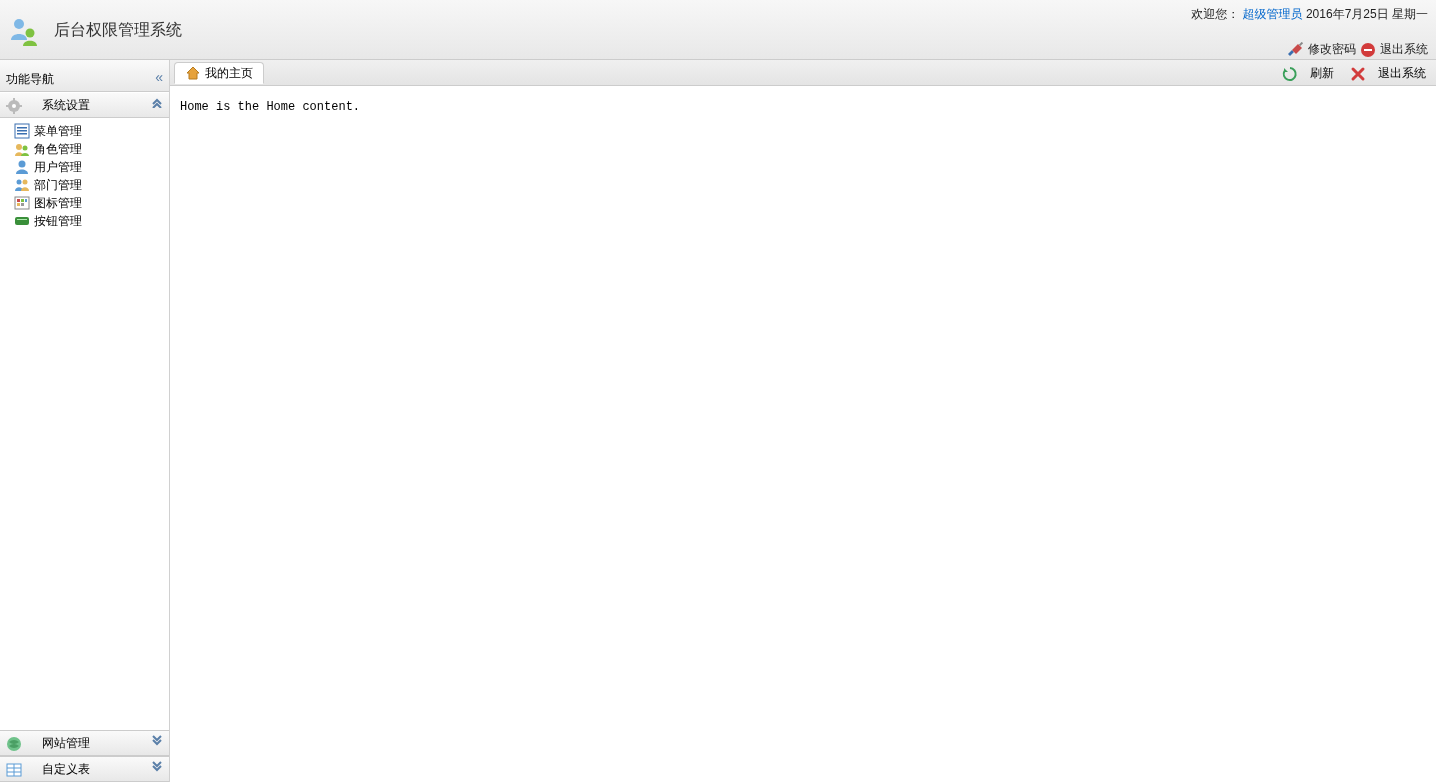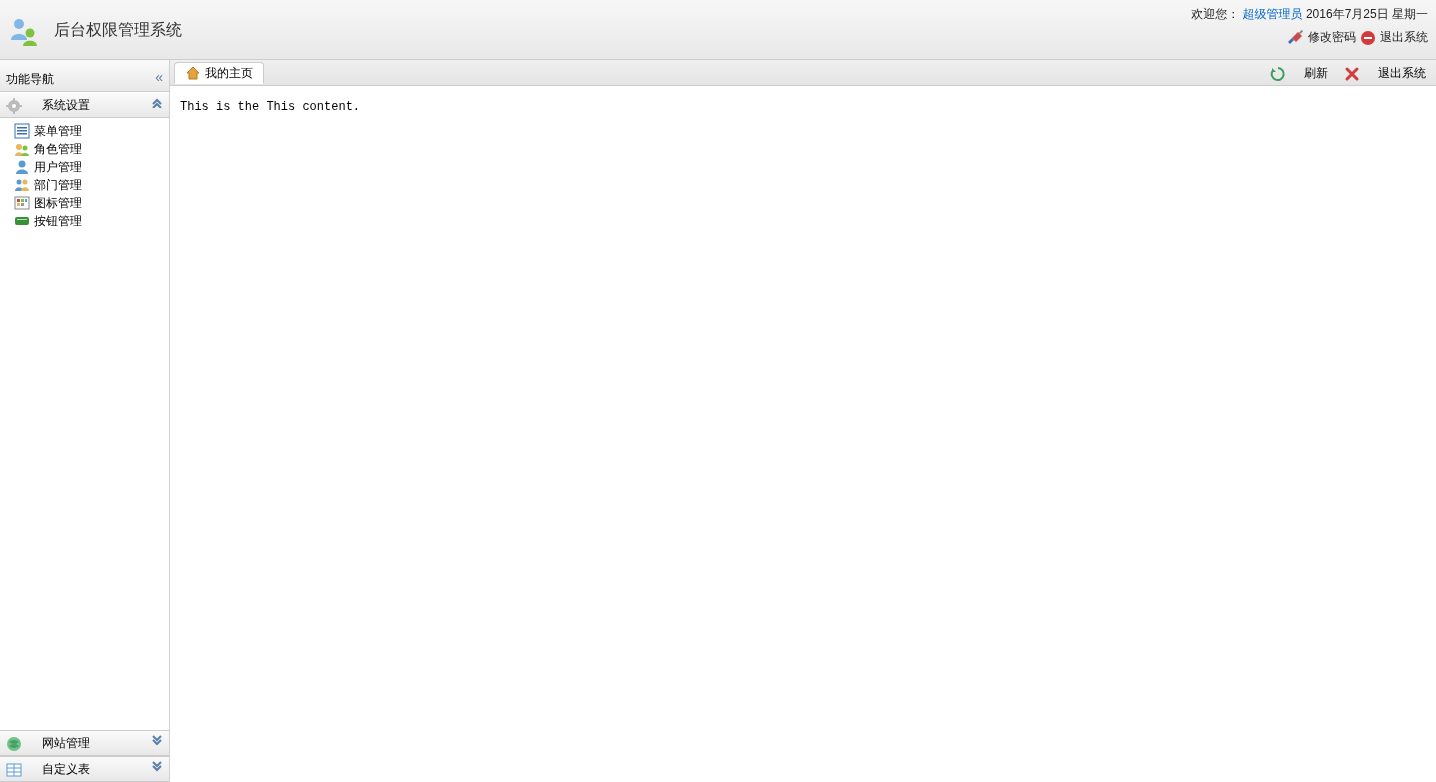--- a/index.html
+++ b/index.html
@@ -4,21 +4,21 @@
 <style>
 * { box-sizing: border-box; margin: 0; padding: 0; }
 body { font-family: "Microsoft YaHei", SimSun, Arial, sans-serif; font-size: 12px; color: #000; background: #fff; overflow: hidden; }
 .app { width: 1436px; height: 782px; display: flex; flex-direction: column; }
 
 
 .header { height: 60px; background: linear-gradient(to bottom, #f7f7f7, #e8e8e8); border-bottom: 1px solid #ccc; display: flex; align-items: center; padding: 0 8px; position: relative; }
 .logo-icon { width: 32px; height: 32px; margin-right: 14px; position: relative; }
 .app-title { font-size: 16px; font-weight: normal; color: #333; line-height: 60px; }
 .header-right { position: absolute; right: 8px; top: 6px; text-align: right; font-size: 12px; }
-.welcome-line { color: #222; margin-bottom: 6px; }
+.welcome-line { color: #222; margin-bottom: 18px; }
 .welcome-line a { color: #0066cc; text-decoration: none; }
 .header-tools { display: flex; justify-content: flex-end; gap: 4px; }
 .header-tool { display: inline-flex; align-items: center; gap: 4px; cursor: pointer; color: #222; }
 
 
 .body { flex: 1; display: flex; overflow: hidden; }
 
 
 .sidebar { width: 170px; border-right: 1px solid #d0d0d0; display: flex; flex-direction: column; background: #fff; }
 .sidebar-title { height: 32px; line-height: 24px; background: linear-gradient(to bottom, #fafafa, #e8e8e8); border-bottom: 1px solid #ccc; padding: 0 6px; display: flex; justify-content: space-between; align-items: flex-end; font-weight: normal; }
@@ -31,21 +31,21 @@
 .panel-header-left { display: flex; align-items: center; gap: 20px; }
 .panel-arrow { font-size: 10px; color: #5a7fa8; }
 .panel-body { flex: 1; background: #fff; overflow-y: auto; padding: 4px 0; }
 .tree-item { display: flex; align-items: center; gap: 4px; padding: 2px 6px 2px 14px; cursor: pointer; height: 18px; }
 
 
 .main { flex: 1; display: flex; flex-direction: column; background: #f4f4f4; }
 .tab-bar { height: 26px; display: flex; align-items: flex-start; padding: 2px 4px 0 4px; background: linear-gradient(to bottom, #f0f0f0, #e4e4e4); border-bottom: 1px solid #ccc; position: relative; }
 .tab { height: 22px; display: inline-flex; align-items: center; gap: 4px; padding: 0 10px; background: #fff; border: 1px solid #ccc; border-bottom: 1px solid #fff; border-radius: 4px 4px 0 0; margin-right: 3px; margin-bottom: -1px; cursor: pointer; }
 .tab-tools { position: absolute; right: 6px; top: 3px; display: flex; gap: 8px; }
-.tab-tool { display: inline-flex; align-items: center; gap: 18px; cursor: pointer; padding: 2px 4px; }
+.tab-tool { display: inline-flex; align-items: center; gap: 12px; cursor: pointer; padding: 2px 4px; }
 .content { flex: 1; background: #fff; border-top: none; padding: 14px 10px; font-family: "Courier New", monospace; font-size: 12px; }
 
 
 .ico { display: inline-block; width: 16px; height: 16px; flex-shrink: 0; }
 
 
 .bottom-panels { margin-top: auto; }
 .bottom-panels .panel-header { border-top: 1px solid #ccc; }
 </style>
 </head>
@@ -246,16 +246,16 @@
           <span class="tab-tool">
             <span class="ico">
               <svg viewBox="0 0 16 16" width="16" height="16">
                   <path d="M3 3 L13 13 M13 3 L3 13" stroke="#d23b3b" stroke-width="3" stroke-linecap="round"></path>
                 </svg>
             </span>
             <span>退出系统</span>
           </span>
         </div>
       </div>
-      <div class="content">This is the This content.</div>
+      <div class="content">Home is the Home content.</div>
     </div>
   </div>
 </div>
 
 </body></html>

